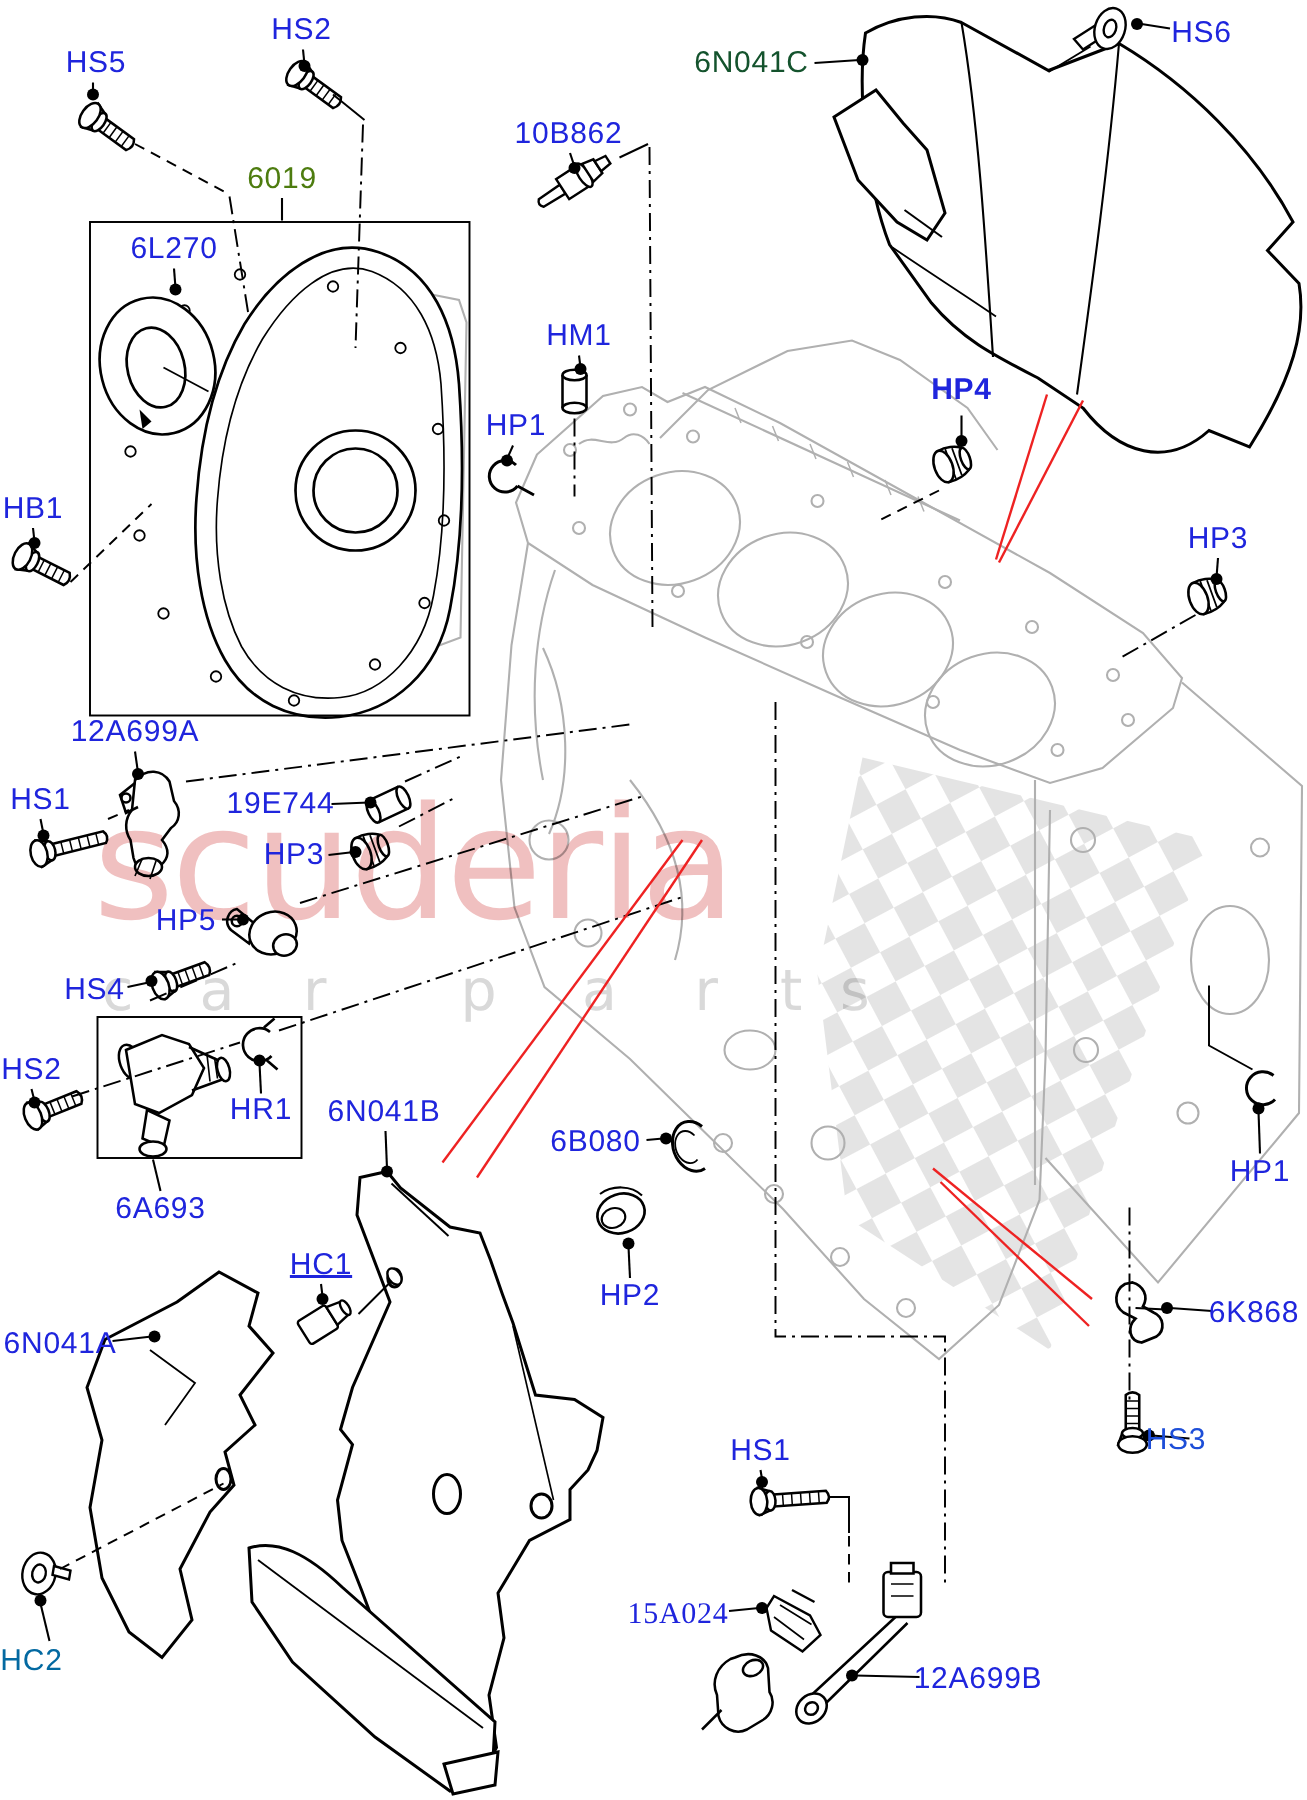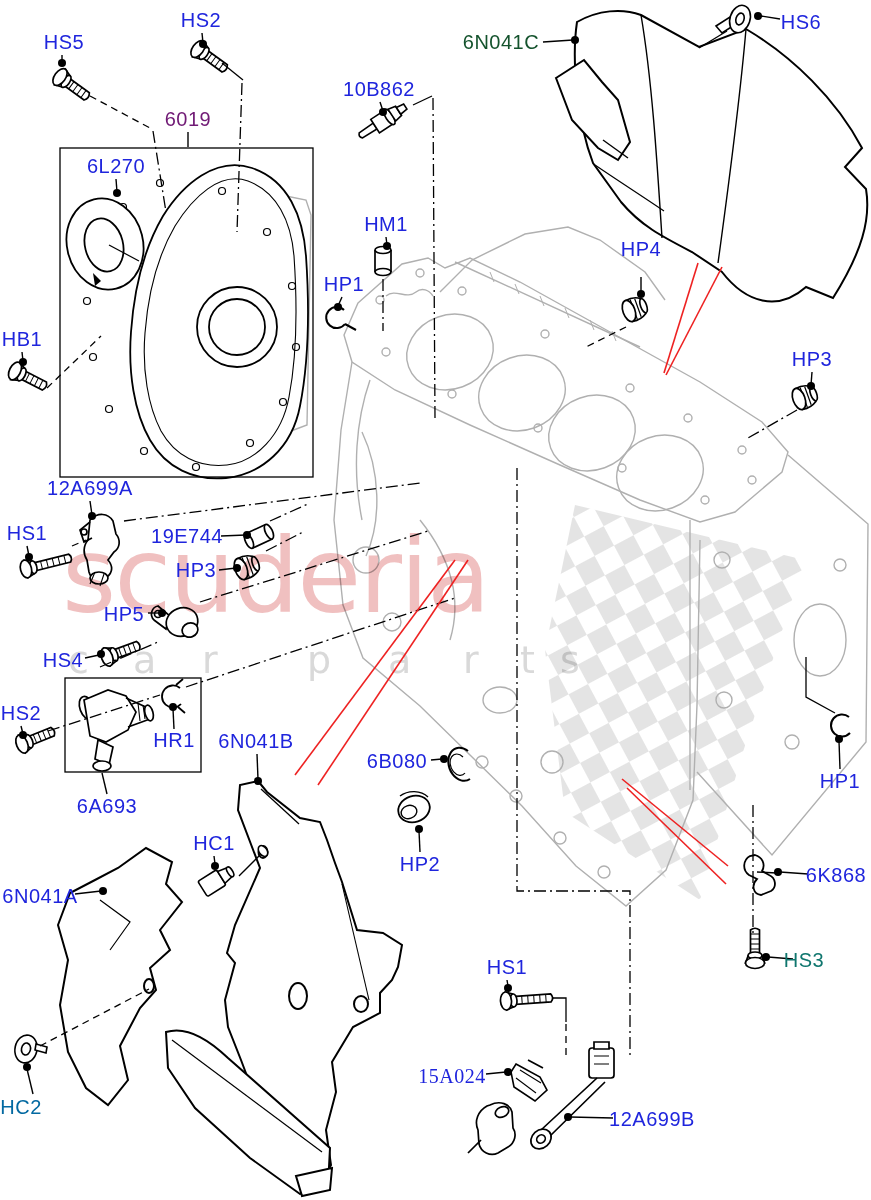--- a/index.html
+++ b/index.html
@@ -378,46 +378,46 @@
       <circle cx="508" cy="988" r="4" fill="#000000"></circle>
       <polyline points="486,1074 506,1072" fill="none" stroke="#000000" stroke-width="1.4"></polyline>
       <circle cx="508" cy="1072" r="4" fill="#000000"></circle>
       <polyline points="613,1118 570,1117" fill="none" stroke="#000000" stroke-width="1.4"></polyline>
       <circle cx="568" cy="1117" r="4" fill="#000000"></circle>
     </svg>
 
 <div id="labels">
       <div class="plabel" style="left: 64px; top: 42px; color: rgb(31, 37, 221);">HS5</div>
       <div class="plabel" style="left: 201px; top: 20px; color: rgb(31, 37, 221);">HS2</div>
-      <div class="plabel" style="left: 188px; top: 119px; color: #701a75;">6019</div>
+      <div class="plabel" style="left: 188px; top: 119px; color: #4d7c0f;">6019</div>
       <div class="plabel" style="left: 116px; top: 166px; color: rgb(31, 37, 221);">6L270</div>
       <div class="plabel" style="left: 379px; top: 89px; color: rgb(31, 37, 221);">10B862</div>
       <div class="plabel" style="left: 501px; top: 42px; color: #14532d;">6N041C</div>
       <div class="plabel" style="left: 801px; top: 22px; color: rgb(31, 37, 221);">HS6</div>
       <div class="plabel" style="left: 386px; top: 224px; color: rgb(31, 37, 221);">HM1</div>
       <div class="plabel" style="left: 344px; top: 284px; color: rgb(31, 37, 221);">HP1</div>
-      <div class="plabel" style="left: 641px; top: 249px; color: rgb(31, 37, 221);">HP4</div>
+      <div class="plabel" style="left: 641px; top: 260px; color: rgb(31, 37, 221); font-weight: bold;">HP4</div>
       <div class="plabel" style="left: 812px; top: 359px; color: rgb(31, 37, 221);">HP3</div>
       <div class="plabel" style="left: 22px; top: 339px; color: rgb(31, 37, 221);">HB1</div>
       <div class="plabel" style="left: 90px; top: 488px; color: rgb(31, 37, 221);">12A699A</div>
       <div class="plabel" style="left: 27px; top: 533px; color: rgb(31, 37, 221);">HS1</div>
       <div class="plabel" style="left: 187px; top: 536px; color: rgb(31, 37, 221);">19E744</div>
       <div class="plabel" style="left: 196px; top: 570px; color: rgb(31, 37, 221);">HP3</div>
       <div class="plabel" style="left: 124px; top: 614px; color: rgb(31, 37, 221);">HP5</div>
       <div class="plabel" style="left: 63px; top: 660px; color: rgb(31, 37, 221);">HS4</div>
       <div class="plabel" style="left: 21px; top: 713px; color: rgb(31, 37, 221);">HS2</div>
       <div class="plabel" style="left: 174px; top: 740px; color: rgb(31, 37, 221);">HR1</div>
       <div class="plabel" style="left: 107px; top: 806px; color: rgb(31, 37, 221);">6A693</div>
       <div class="plabel" style="left: 256px; top: 741px; color: rgb(31, 37, 221);">6N041B</div>
       <div class="plabel" style="left: 397px; top: 761px; color: rgb(31, 37, 221); text-align: center;">6B080</div>
       <div class="plabel" style="left: 420px; top: 864px; color: rgb(31, 37, 221);">HP2</div>
       <div class="plabel" style="left: 840px; top: 781px; color: rgb(31, 37, 221);">HP1</div>
       <div class="plabel" style="left: 836px; top: 875px; color: rgb(31, 37, 221);">6K868</div>
-      <div class="plabel" style="left: 804px; top: 960px; color: #0f766e;">HS3</div>
+      <div class="plabel" style="left: 784px; top: 960px; color: #1d4ed8;">HS3</div>
       <div class="plabel" style="left: 40px; top: 896px; color: rgb(31, 37, 221);">6N041A</div>
-      <div class="plabel" style="left: 214px; top: 843px; color: rgb(31, 37, 221);">HC1</div>
+      <div class="plabel" style="left: 214px; top: 843px; color: rgb(31, 37, 221); text-decoration: underline;">HC1</div>
       <div class="plabel" style="left: 21px; top: 1107px; color: #0369a1;">HC2</div>
       <div class="plabel" style="left: 507px; top: 967px; color: rgb(31, 37, 221);">HS1</div>
       <div class="plabel" style="left: 452px; top: 1076px; color: rgb(31, 37, 221); font-family: Liberation Serif, serif;">15A024</div>
       <div class="plabel" style="left: 652px; top: 1119px; color: rgb(31, 37, 221);">12A699B</div>
     </div>
 
 </div>
 
 </body></html>

